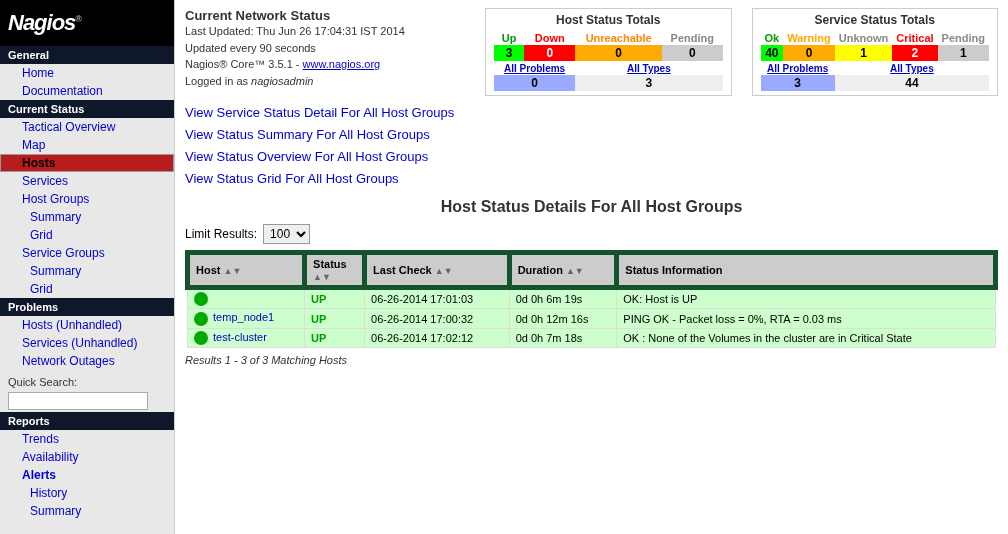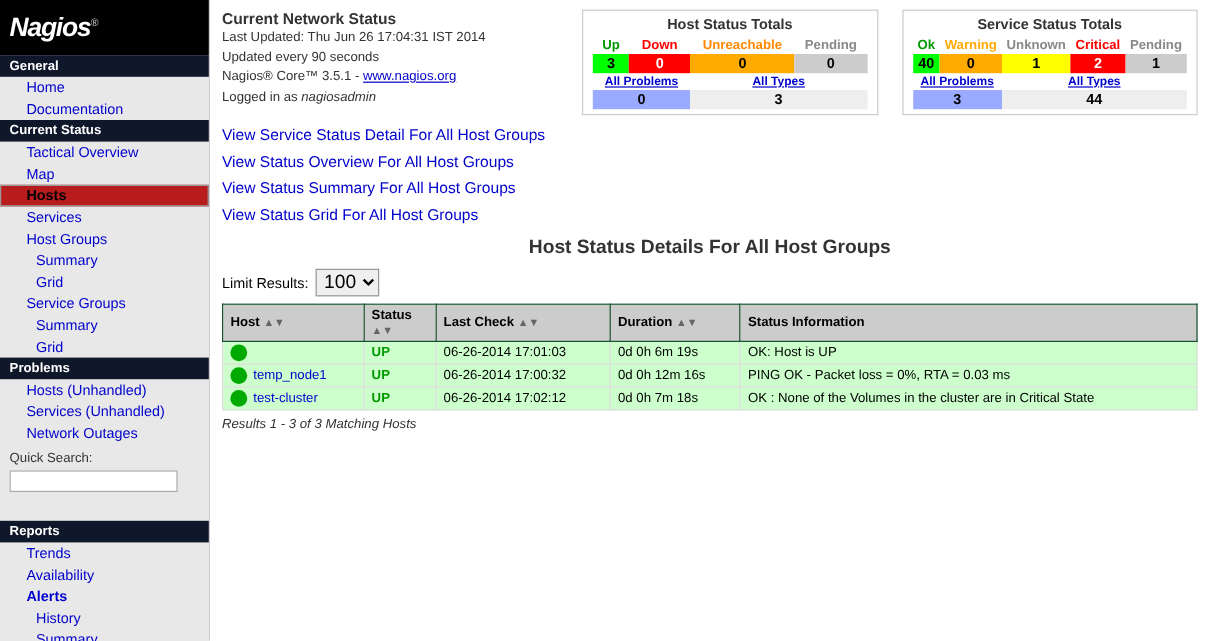--- a/index.html
+++ b/index.html
@@ -157,34 +157,34 @@
 
     
     .limit-row {
       display: flex;
       align-items: center;
       gap: 6px;
       margin-bottom: 6px;
       font-size: 12px;
     }
     .limit-select {
-      font-size: 16px;
+      font-size: 12px;
       border: 1px solid #999;
       padding: 1px 2px;
     }
 
     
     .host-table {
       width: 100%;
       border-collapse: collapse;
       font-size: 11px;
     }
     .host-table th {
       background: #ccc;
-      border: 1px solid #14532d;
+      border: 5px solid #14532d;
       padding: 3px 6px;
       text-align: left;
       font-size: 11px;
     }
     .host-table td {
       border: 1px solid #ddd;
       padding: 2px 6px;
       vertical-align: middle;
     }
     .host-table tr.row-up-green td { background: #cfc; }
@@ -249,21 +249,21 @@
   <div class="sidebar-section-header">Problems</div>
   <div class="sidebar-item indent1">Hosts (Unhandled)</div>
   <div class="sidebar-item indent1">Services (Unhandled)</div>
   <div class="sidebar-item indent1">Network Outages</div>
 
   
   <div class="quick-search-label">Quick Search:</div>
   <input class="quick-search-input" type="text" value="" style="">
 
   
-  <div class="sidebar-section-header" style="margin-top:22px;">Reports</div>
+  <div class="sidebar-section-header" style="margin-top:0;">Reports</div>
   <div class="sidebar-item indent1">Trends</div>
   <div class="sidebar-item indent1">Availability</div>
   <div class="sidebar-item indent1" style="font-weight:bold; color:#00c;">Alerts</div>
   <div class="sidebar-item indent2">History</div>
   <div class="sidebar-item indent2">Summary</div>
 </div>
 
 <div id="main">
 
   <div class="status-header-row">
@@ -333,22 +333,22 @@
           <td colspan="3" class="cell-normal">44</td>
         </tr>
       </tbody>
         </table>
     </div>
 
   </div>
 
   <div class="view-links">
     <a href="#">View Service Status Detail For All Host Groups</a>
+    <a href="#">View Status Summary For All Host Groups</a>
     <a href="#">View Status Overview For All Host Groups</a>
-    <a href="#">View Status Summary For All Host Groups</a>
     <a href="#">View Status Grid For All Host Groups</a>
   </div>
 
   <div class="page-title">Host Status Details For All Host Groups</div>
 
   <div class="limit-row">
     <span>Limit Results:</span>
     <select class="limit-select">
       <option>100</option>
       <option>50</option>

